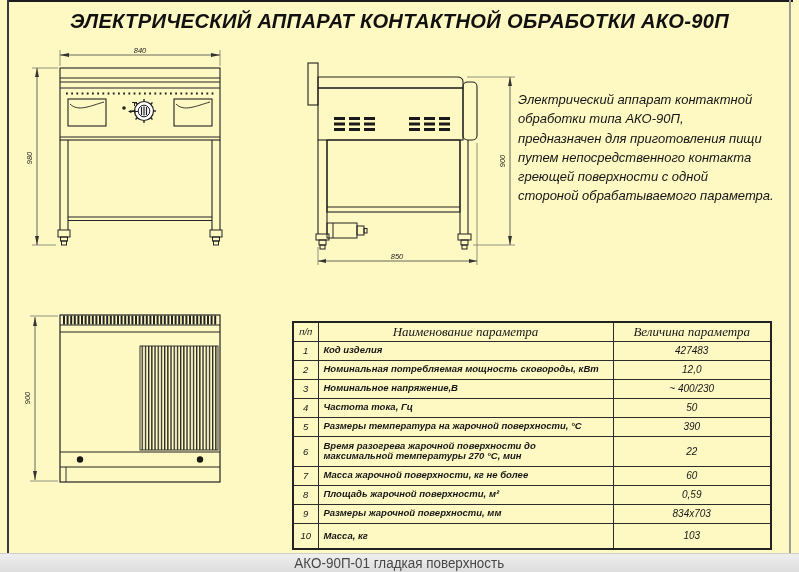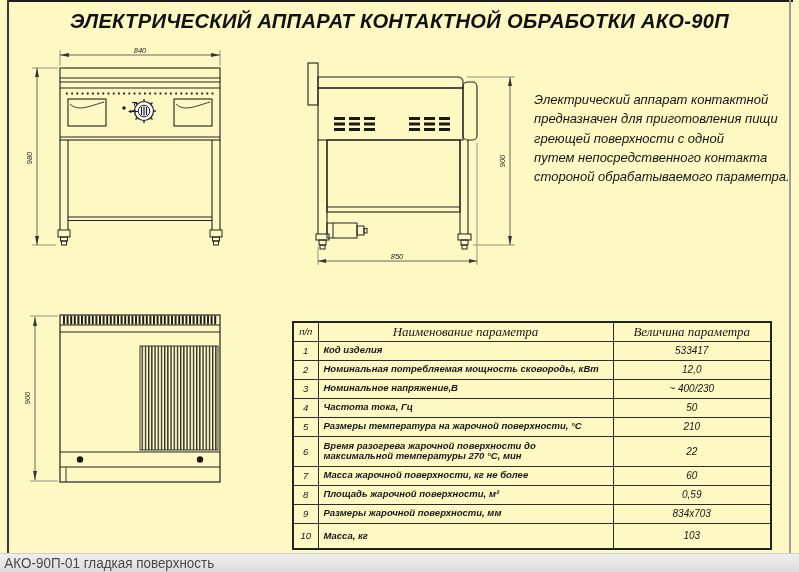--- a/index.html
+++ b/index.html
@@ -14,39 +14,39 @@
          font-size:21px;font-weight:bold;font-style:italic;letter-spacing:.3px;
          transform:scaleX(.96);color:#111;white-space:nowrap;}
   
   svg{position:absolute;overflow:visible;}
   #front-view{left:20px;top:42px;}
   #side-view{left:285px;top:48px;}
   #top-view{left:20px;top:300px;}
   .dimtxt{font-size:7.5px;font-style:italic;fill:#222;
           font-family:"Liberation Sans",sans-serif;}
   
-  .descr{position:absolute;left:534px;top:90px;width:256px;
+  .descr{position:absolute;left:518px;top:90px;width:256px;
          font-size:13px;font-style:italic;line-height:19.3px;color:#141414;}
   
   table.spec{position:absolute;left:292px;top:321px;width:478px;border-collapse:collapse;
              table-layout:fixed;font-style:italic;color:#161616;}
   table.spec td,table.spec th{border:1px solid #2c2c2c;padding:0 5px;overflow:hidden;}
   table.spec{border:2px solid #222;}
   table.spec tr{height:19px;}
   table.spec tr.tall{height:30px;}
   table.spec tr.last{height:26px;}
   th.h-num{font-size:9.5px;font-weight:normal;text-align:center;}
   th.h-name,th.h-value{font-size:13px;font-weight:normal;text-align:center;font-family:Liberation Serif, serif;}
   td.c-num{font-size:9.5px;text-align:center;}
   td.c-name{font-size:9.5px;text-align:left;line-height:10.5px;font-weight:bold;}
   td.c-value{font-size:10px;text-align:center;}
   
   .caption-bar{position:absolute;left:0;right:0;top:553px;height:19px;
                background:linear-gradient(#efefef,#dcdcdc);
-               border-top:1px solid #cfcfcf;}
+               border-top:1px solid #cfcfcf;text-align:center;}
   .caption-bar span{display:inline-block;font-size:14px;line-height:18px;color:#474747;
                transform:scaleX(.96);}
 </style>
 </head>
 <body>
 
 <div class="page">
 
   <div class="border-top"></div>
   <div class="border-left"></div>
@@ -231,62 +231,63 @@
     <line x1="43" y1="20" x2="197" y2="20" stroke="#222" stroke-width="9" stroke-dasharray="2 1.6"></line>
     <rect x="120" y="46" width="78" height="104" fill="url(#hatchV)" stroke="#222" stroke-width="0.9"></rect>
     <g fill="#1a1a1a">
       <circle cx="60" cy="159.5" r="3.2"></circle>
         <circle cx="180" cy="159.5" r="3.2"></circle>
     </g>
   </svg>
 
   <div class="descr">
     <div>Электрический аппарат контактной</div>
+    <div>обработки типа АКО-90П,</div>
     <div>предназначен для приготовления пищи</div>
+    <div>путем непосредственного контакта</div>
     <div>греющей поверхности с одной</div>
-    <div>путем непосредственного контакта</div>
     <div>стороной обрабатываемого параметра.</div>
   </div>
 
   <table class="spec">
     <colgroup>
         <col style="width:25px">
         <col style="width:295px">
         <col style="width:158px">
       </colgroup>
     <tbody>
         <tr>
       <th class="h-num">п/п</th>
       <th class="h-name">Наименование параметра</th>
       <th class="h-value">Величина параметра</th>
     </tr>
     <tr>
       <td class="c-num">1</td>
       <td class="c-name">Код изделия</td>
-      <td class="c-value">533417</td>
+      <td class="c-value">427483</td>
     </tr>
     <tr>
       <td class="c-num">2</td>
       <td class="c-name">Номинальная потребляемая мощность сковороды, кВт</td>
       <td class="c-value">12,0</td>
     </tr>
     <tr>
       <td class="c-num">3</td>
       <td class="c-name">Номинальное напряжение,В</td>
       <td class="c-value">~ 400/230</td>
     </tr>
     <tr>
       <td class="c-num">4</td>
       <td class="c-name">Частота тока, Гц</td>
       <td class="c-value">50</td>
     </tr>
     <tr>
       <td class="c-num">5</td>
       <td class="c-name">Размеры температура на жарочной поверхности, °С</td>
-      <td class="c-value">210</td>
+      <td class="c-value">390</td>
     </tr>
     <tr class="tall">
       <td class="c-num">6</td>
       <td class="c-name">Время разогрева жарочной поверхности до максимальной температуры 270 °С, мин</td>
       <td class="c-value">22</td>
     </tr>
     <tr>
       <td class="c-num">7</td>
       <td class="c-name">Масса жарочной поверхности, кг не более</td>
       <td class="c-value">60</td>

